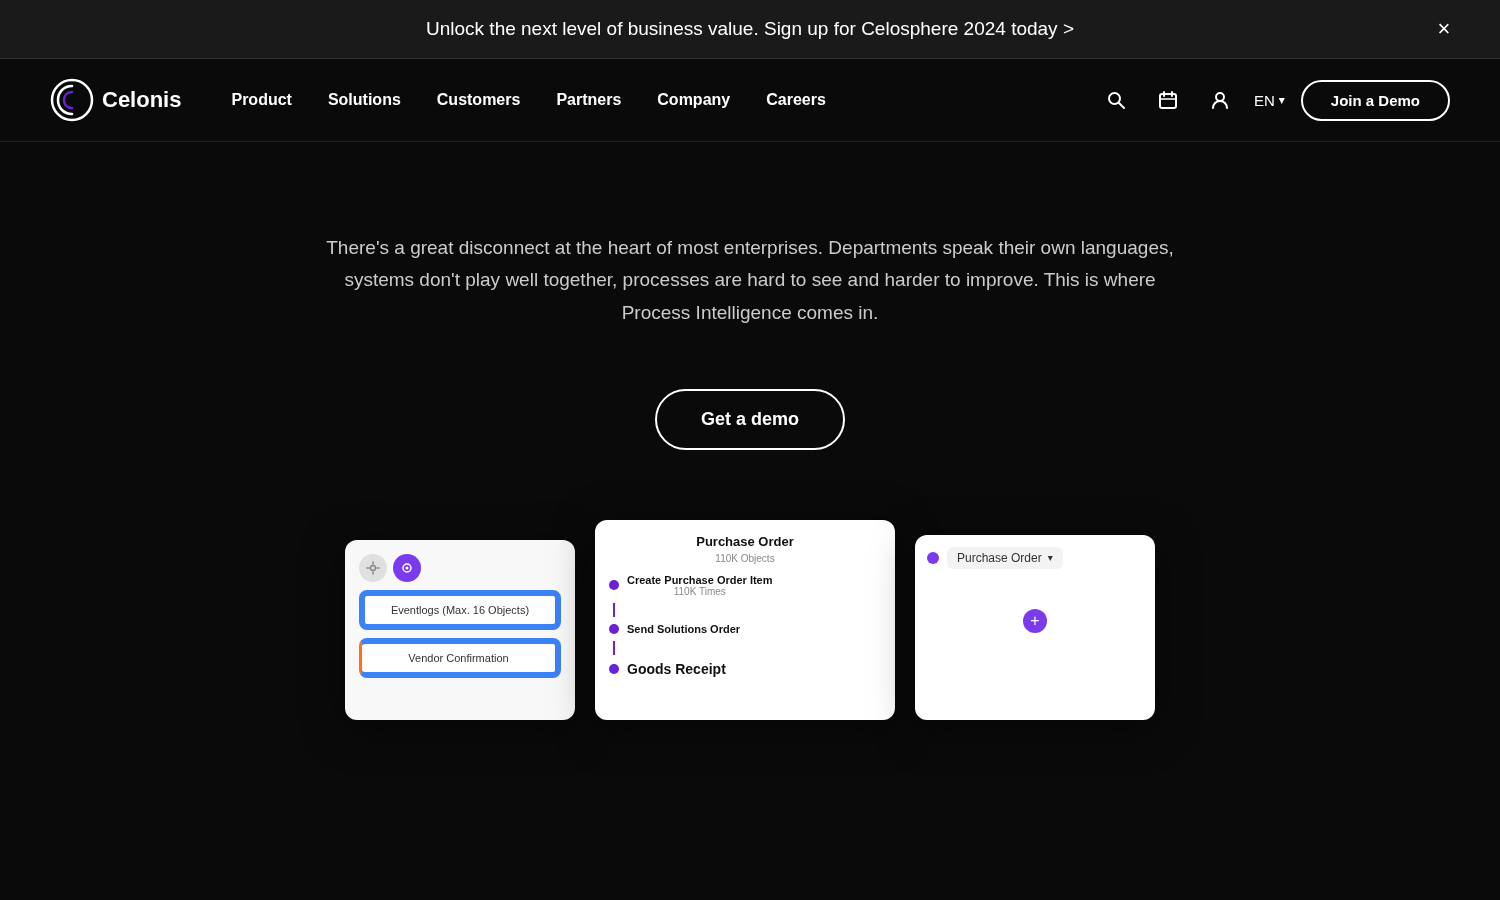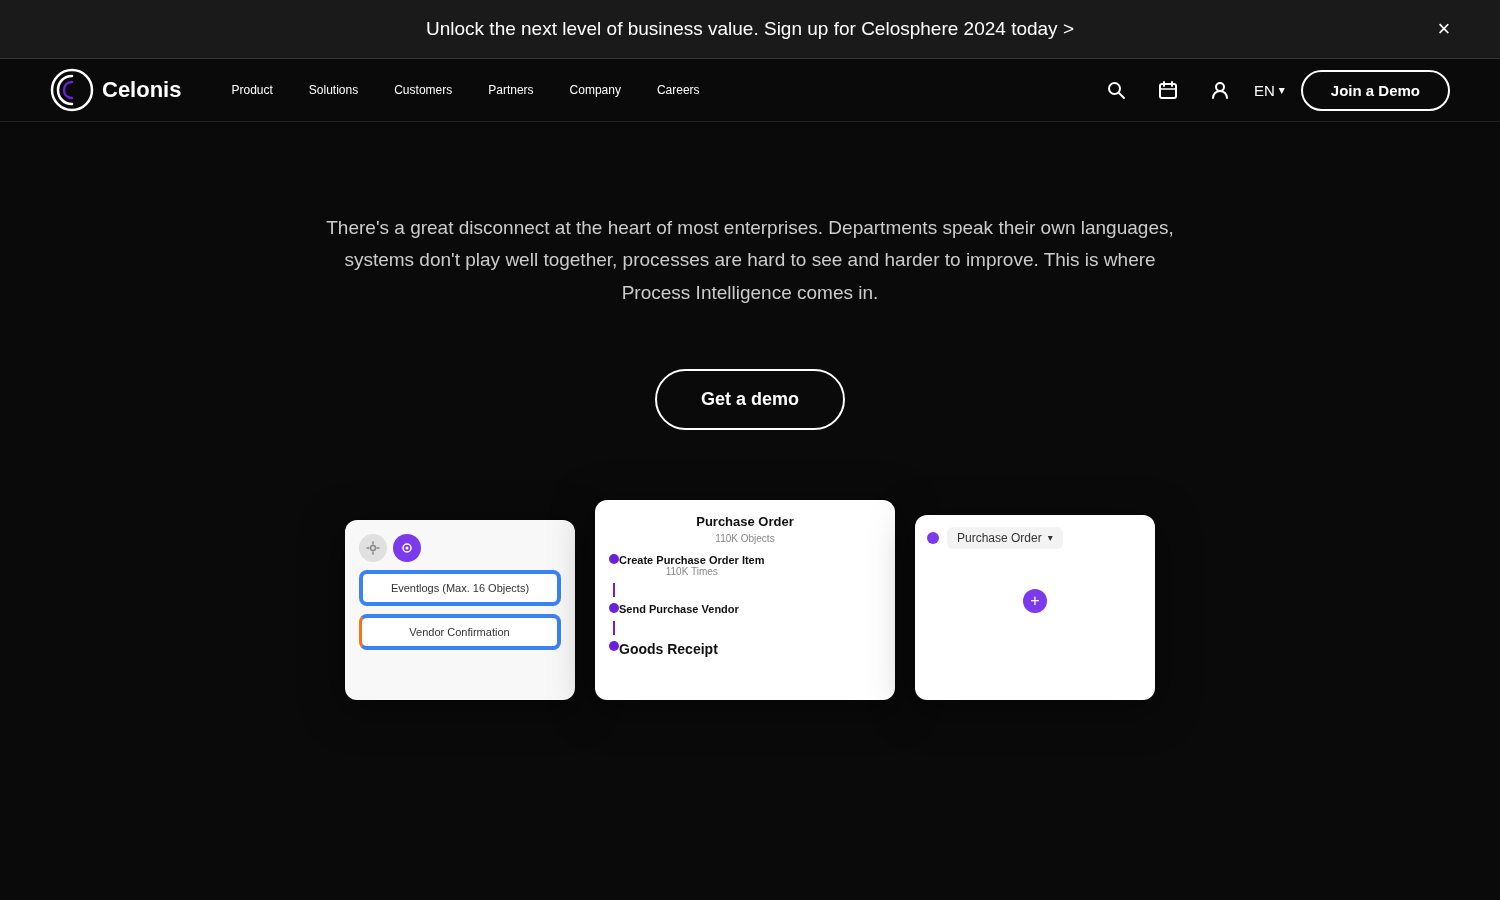--- a/index.html
+++ b/index.html
@@ -38,21 +38,21 @@
       justify-content: center;
     }
 
     
     nav {
       background: #0a0a0a;
       border-bottom: 1px solid #222;
       display: flex;
       align-items: center;
       padding: 0 50px;
-      height: 63px;
+      height: 83px;
     }
     .logo {
       display: flex;
       align-items: center;
       gap: 8px;
       margin-right: 50px;
       text-decoration: none;
     }
     .logo-icon {
       width: 44px;
@@ -60,22 +60,22 @@
     }
     .nav-links {
       display: flex;
       align-items: center;
       gap: 36px;
       flex: 1;
     }
     .nav-link {
       color: #fff;
       text-decoration: none;
-      font-size: 12px;
-      font-weight: 400;
+      font-size: 16px;
+      font-weight: 700;
       cursor: pointer;
     }
     .nav-actions {
       display: flex;
       align-items: center;
       gap: 16px;
     }
     .nav-icon-btn {
       background: none;
       border: none;
@@ -212,21 +212,21 @@
       align-items: center;
       justify-content: center;
     }
     .icon-circle.purple { background: #7c3aed; }
     .card-row-item {
       background: #fff;
       border-radius: 8px;
       padding: 8px 10px;
       font-size: 11px;
       color: #333;
-      border: 4px solid #3b82f6;
+      border: 6px solid #3b82f6;
     }
     .card-row-item.orange { border-left: 3px solid #f97316; }
 
     
     .card-center {
       width: 300px;
       height: 200px;
       background: #fff;
       padding: 14px;
     }
@@ -241,20 +241,22 @@
       color: #888;
       margin-bottom: 10px;
     }
     .flow-line {
       display: flex;
       flex-direction: column;
       gap: 6px;
     }
     .flow-step {
       display: flex;
+      align-items: center;
+      gap: 8px;
       font-size: 11px;
       color: #555;
     }
     .flow-dot {
       width: 10px;
       height: 10px;
       border-radius: 50%;
       background: #6b21d6;
       flex-shrink: 0;
     }
@@ -399,21 +401,21 @@
         <div class="flow-step">
           <div class="flow-dot"></div>
           <div>
             <div style="font-size:11px;font-weight:600;color:#111;">Create Purchase Order Item</div>
             <div style="font-size:10px;color:#888;">110K Times</div>
           </div>
         </div>
         <div class="flow-line-connector"></div>
         <div class="flow-step">
           <div class="flow-dot"></div>
-          <div style="font-size:11px;font-weight:600;color:#111;">Send Purchase Vendor</div>
+          <div style="font-size:11px;font-weight:600;color:#111;">Send Solutions Order</div>
         </div>
         <div class="flow-line-connector"></div>
         <div class="flow-step">
           <div class="flow-dot"></div>
           <div style="font-size:14px;font-weight:700;color:#111;">Goods Receipt</div>
         </div>
       </div>
     </div>
 
     <div class="preview-card card-right">

